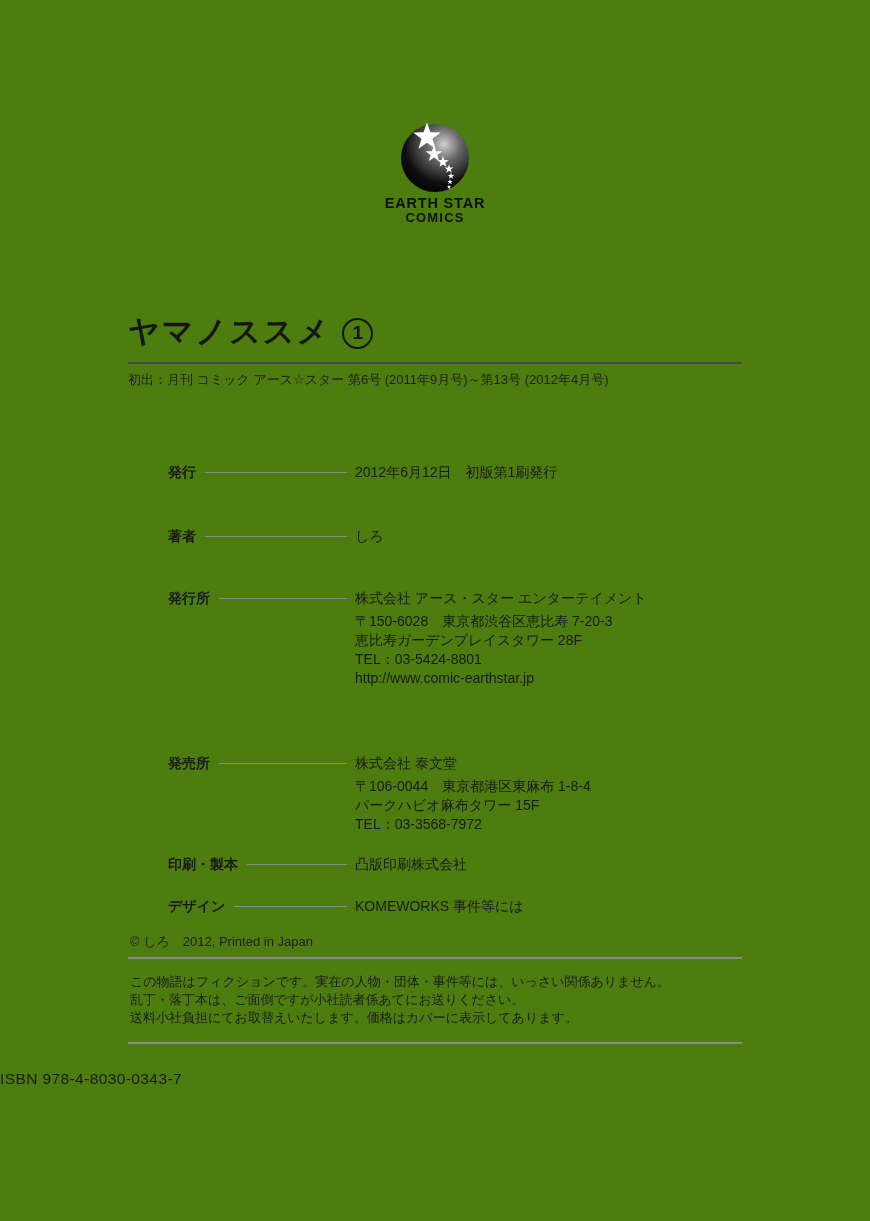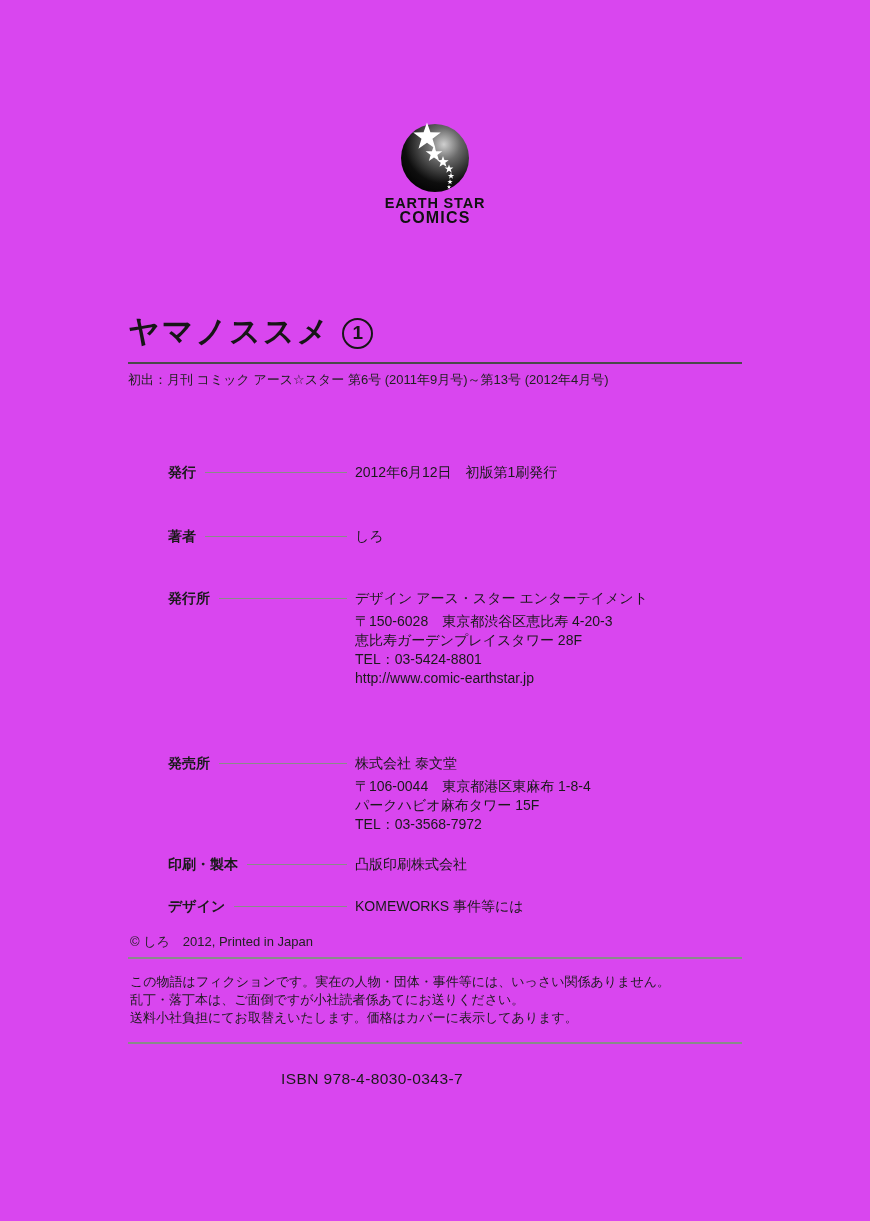--- a/index.html
+++ b/index.html
@@ -1,26 +1,26 @@
 <!DOCTYPE html>
 <html><head>
 <meta charset="utf-8">
 <style>
   html,body{margin:0;padding:0;background:#fff;}
   .page{
-    position:relative;width:870px;height:1221px;background:#d946ef;
+    position:relative;width:870px;height:1221px;background:#4d7c0f;
     margin:0 auto;overflow:hidden;
     font-family:"Liberation Sans","DejaVu Sans",sans-serif;
     color:#1a1a1a;
   }
   
   .logo{position:absolute;left:355px;top:122px;width:160px;text-align:center;}
   .logo svg{display:block;margin:0 auto;}
   .logo-line1{margin-top:2px;font-size:14.5px;font-weight:700;letter-spacing:.8px;color:#111;line-height:15px;}
-  .logo-line2{font-size:16px;font-weight:700;letter-spacing:1.2px;color:#111;line-height:14px;}
+  .logo-line2{font-size:13px;font-weight:700;letter-spacing:1.2px;color:#111;line-height:14px;}
   
   .title{
     position:absolute;left:128px;top:312px;width:614px;
     font-size:31px;font-weight:800;letter-spacing:2px;color:#161616;line-height:40px;
   }
   .vol-circle{
     display:inline-flex;align-items:center;justify-content:center;
     width:27px;height:27px;border:2.5px solid #161616;border-radius:50%;
     font-size:19px;font-weight:700;letter-spacing:0;margin-left:12px;
     position:relative;top:-3px;
@@ -34,21 +34,21 @@
   .leader{flex:1;border-top:1.5px solid #8a8a8a;margin-left:9px;margin-right:8px;height:0;}
   .vcol{flex:1;}
   .val{font-weight:500;line-height:20px;color:#1a1a1a;white-space:nowrap;}
   .details{margin-top:4px;}
   .detail{font-weight:500;line-height:19px;color:#1a1a1a;white-space:nowrap;}
   
   .copyright{position:absolute;left:130px;top:933px;font-size:13px;color:#222;}
   .rule2{position:absolute;left:128px;top:957px;width:614px;border-top:2px solid #8a8a8a;}
   .disclaimer{position:absolute;left:130px;top:973px;width:614px;font-size:13px;line-height:18px;color:#1c1c1c;}
   .rule3{position:absolute;left:128px;top:1042px;width:614px;border-top:2px solid #8a8a8a;}
-  .isbn{position:absolute;left:0;top:1070px;width:744px;text-align:center;
+  .isbn{position:absolute;left:0;top:1070px;width:744px;
         font-size:15.5px;color:#1a1a1a;letter-spacing:.4px;}
 </style>
 </head>
 <body>
 
 <div class="page">
 
   <div class="logo">
     <svg width="72" height="72" viewBox="0 0 72 72" xmlns="http://www.w3.org/2000/svg">
       <defs>
@@ -96,23 +96,23 @@
         <div class="val">しろ</div>
       </div>
   </div>
 
   <div class="row" style="top:588px">
     <div class="lw">
         <span class="lbl">発行所</span>
         <span class="leader"></span>
       </div>
     <div class="vcol">
-      <div class="val">デザイン アース・スター エンターテイメント</div>
+      <div class="val">株式会社 アース・スター エンターテイメント</div>
       <div class="details">
-        <div class="detail">〒150-6028　東京都渋谷区恵比寿 4-20-3</div>
+        <div class="detail">〒150-6028　東京都渋谷区恵比寿 7-20-3</div>
         <div class="detail">恵比寿ガーデンプレイスタワー 28F</div>
         <div class="detail">TEL：03-5424-8801</div>
         <div class="detail">http://www.comic-earthstar.jp</div>
       </div>
     </div>
   </div>
 
 
   <div class="row" style="top:753px">
     <div class="lw">

